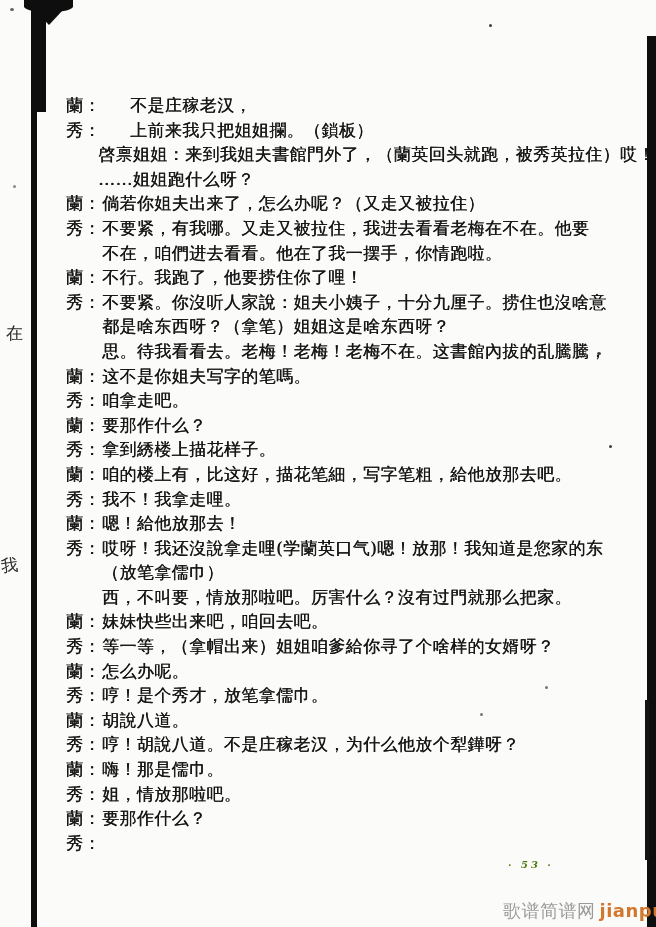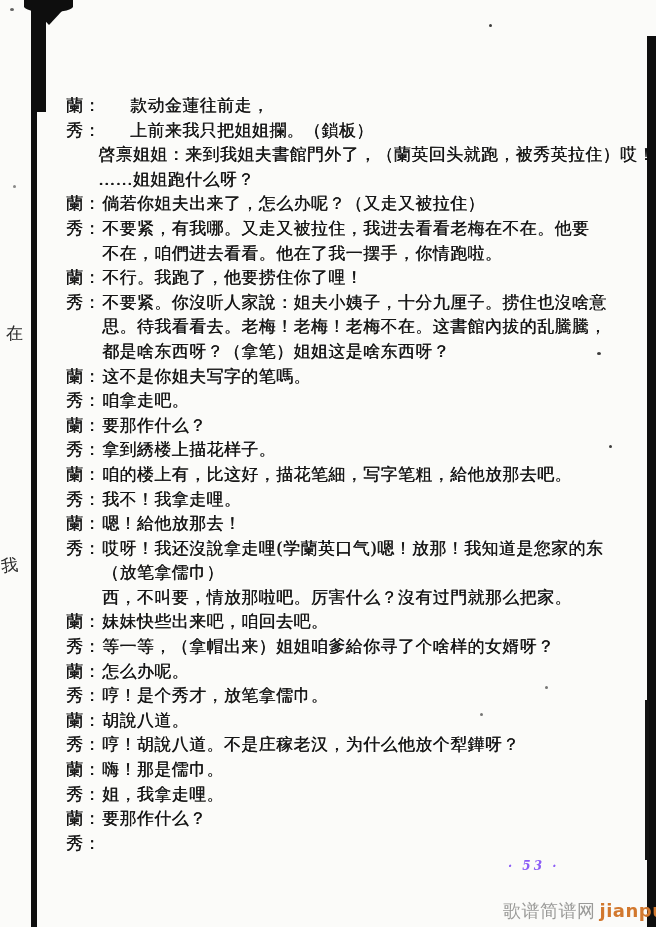--- a/index.html
+++ b/index.html
@@ -28,22 +28,22 @@
   .text-block { position:absolute; left:66px; top:94px; width:578px;
                 color:#171717; font-size:17px; letter-spacing:0.4px;
                 text-shadow:0.4px 0 currentColor; }
   .line { display:flex; height:24.6px; align-items:flex-start; white-space:nowrap; }
   .sp   { flex:0 0 36px; }
   .txt  { flex:0 1 auto; }
   .verse .txt    { padding-left:28px; }
   .contleft      { margin-left:32px; }
 
   
-  .page-number { position:absolute; left:508px; top:859px; font-size:12px;
-                 font-style:italic; font-weight:bold; color:#8b5cf6; letter-spacing:3px; }
+  .page-number { position:absolute; left:508px; top:859px; font-size:10px;
+                 font-style:italic; font-weight:bold; color:#4d7c0f; letter-spacing:3px; }
   .watermark   { position:absolute; left:503px; top:899px; font-size:18px;
                  letter-spacing:0.5px; white-space:nowrap;
                  font-family:"DejaVu Sans","Liberation Sans",sans-serif; }
   .wm-url { font-weight:bold; margin-left:4px; }
 
   
   .speck { position:absolute; background:#3c3c3c; border-radius:50%; }
   .s1 { left:489px; top:24px;  width:3px; height:3px; }
   .s2 { left:597px; top:352px; width:4px; height:3px; }
   .s3 { left:609px; top:445px; width:3px; height:3px; }
@@ -62,21 +62,21 @@
   <div class="rule-left"></div>
   <div class="rule-right"></div>
   <div class="rule-right-notch"></div>
 
   <div class="margin-char mc-0">在</div>
   <div class="margin-char mc-1">我</div>
 
   <div class="text-block" id="lines" style="color: rgb(23, 23, 23);">
       <div class="line verse">
         <span class="sp">蘭：</span>
-        <span class="txt">款动金蓮往前走，</span>
+        <span class="txt">不是庄稼老汉，</span>
       </div>
       <div class="line verse">
         <span class="sp">秀：</span>
         <span class="txt">上前来我只把姐姐攔。（鎖板）</span>
       </div>
       <div class="line contleft">
         <span class="txt">啓禀姐姐：来到我姐夫書館門外了，（蘭英回头就跑，被秀英拉住）哎！</span>
       </div>
       <div class="line contleft">
         <span class="txt">……姐姐跑什么呀？</span>
@@ -96,26 +96,26 @@
       <div class="line normal">
         <span class="sp">蘭：</span>
         <span class="txt">不行。我跑了，他要捞住你了哩！</span>
       </div>
       <div class="line normal">
         <span class="sp">秀：</span>
         <span class="txt">不要紧。你沒听人家說：姐夫小姨子，十分九厘子。捞住也沒啥意</span>
       </div>
       <div class="line cont">
         <span class="sp"></span>
+        <span class="txt">都是啥东西呀？（拿笔）姐姐这是啥东西呀？</span>
+      </div>
+      <div class="line cont">
+        <span class="sp"></span>
         <span class="txt">思。待我看看去。老梅！老梅！老梅不在。这書館內拔的乱騰騰，</span>
       </div>
-      <div class="line cont">
-        <span class="sp"></span>
-        <span class="txt">都是啥东西呀？（拿笔）姐姐这是啥东西呀？</span>
-      </div>
       <div class="line normal">
         <span class="sp">蘭：</span>
         <span class="txt">这不是你姐夫写字的笔嗎。</span>
       </div>
       <div class="line normal">
         <span class="sp">秀：</span>
         <span class="txt">咱拿走吧。</span>
       </div>
       <div class="line normal">
         <span class="sp">蘭：</span>
@@ -172,21 +172,21 @@
       <div class="line normal">
         <span class="sp">秀：</span>
         <span class="txt">哼！胡說八道。不是庄稼老汉，为什么他放个犁鏵呀？</span>
       </div>
       <div class="line normal">
         <span class="sp">蘭：</span>
         <span class="txt">嗨！那是儒巾。</span>
       </div>
       <div class="line normal">
         <span class="sp">秀：</span>
-        <span class="txt">姐，我拿走哩。</span>
+        <span class="txt">姐，情放那啦吧。</span>
       </div>
       <div class="line normal">
         <span class="sp">蘭：</span>
         <span class="txt">要那作什么？</span>
       </div>
       <div class="line normal">
         <span class="sp">秀：</span>
       </div>
     </div>
 

